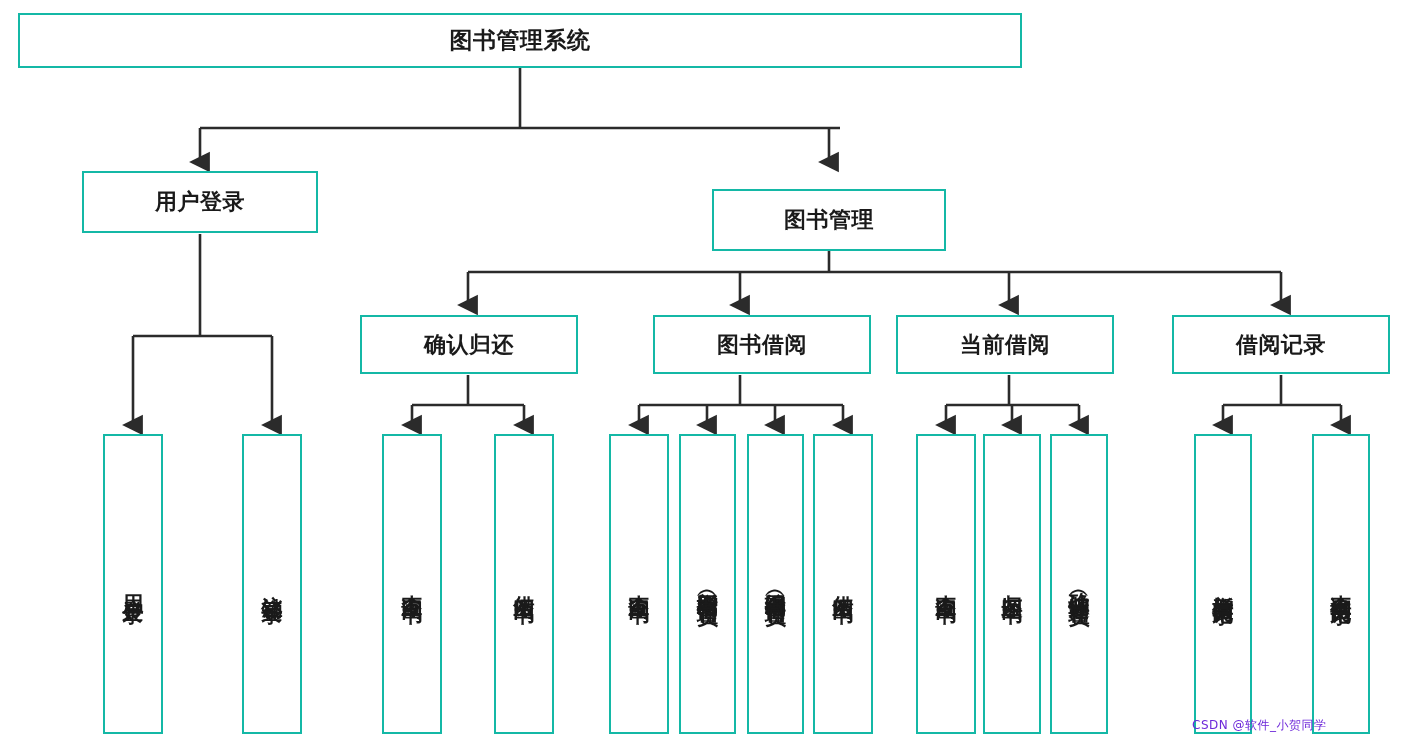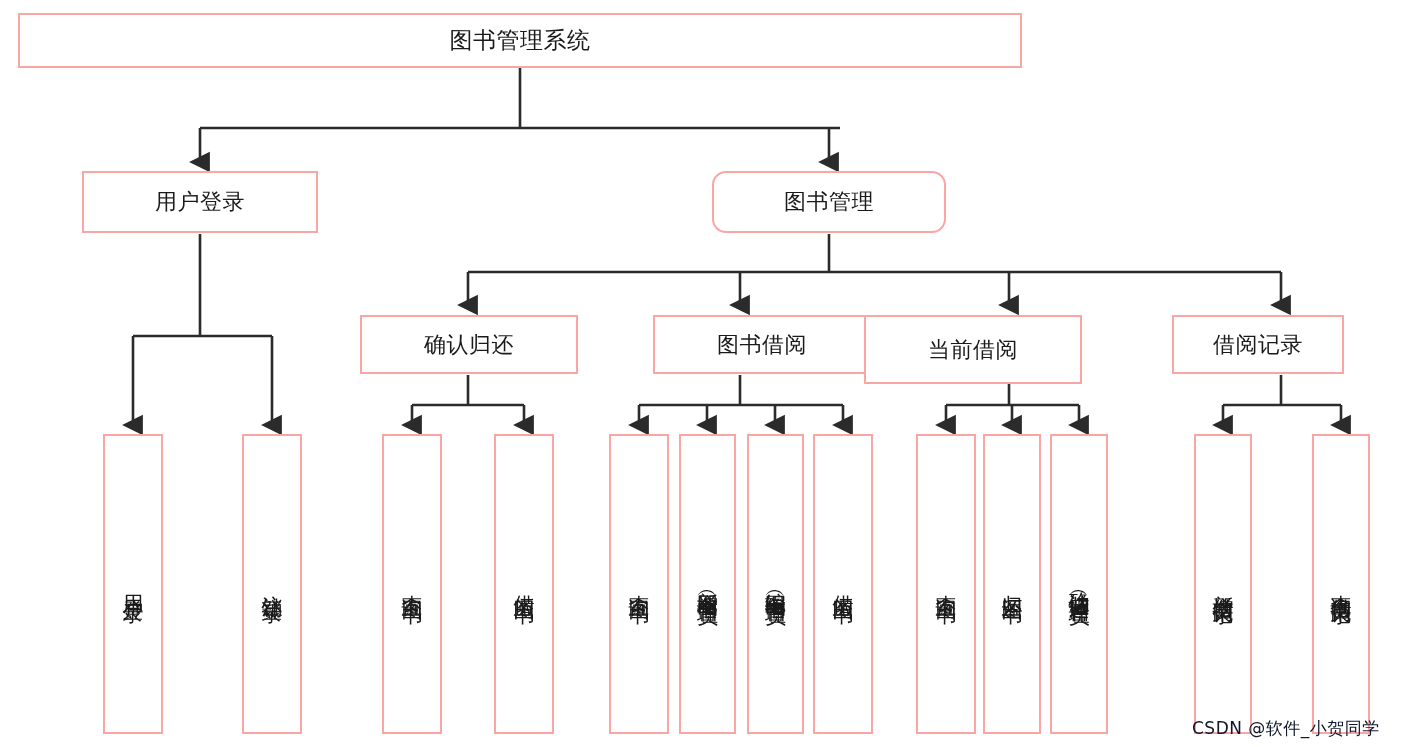--- a/index.html
+++ b/index.html
@@ -23,26 +23,27 @@
     left: 0;
     top: 0;
     width: 1405px;
     height: 747px;
     pointer-events: none;
   }
   .node {
     position: absolute;
     box-sizing: border-box;
     background: #ffffff;
-    border: 2px solid #fca5a5;
+    border: 2px solid #14b8a6;
     display: flex;
     align-items: center;
     justify-content: center;
     color: #1a1a1a;
     z-index: 2;
+    font-weight: bold;
   }
   .node .label {
     text-align: center;
     line-height: 1.18;
     letter-spacing: 0.5px;
     white-space: pre-line;
   }
   
   .node.horiz .label {
     font-size: 22px;
@@ -63,22 +64,22 @@
     font-size: 21px;
     line-height: 1.05;
     letter-spacing: 3px;
     max-height: 100%;
   }
   .node.vert.tall .label {
     letter-spacing: 2px;
   }
   .watermark {
     position: absolute;
-    font-size: 17px;
-    color: #0f172a;
+    font-size: 12px;
+    color: #6d28d9;
     white-space: nowrap;
     z-index: 5;
     letter-spacing: 0.5px;
   }
 </style>
 </head>
 <body>
 
 <div id="canvas">
 
@@ -132,34 +133,34 @@
     </g>
   </svg>
 
   <div class="node horiz root" style="left:18px; top:13px; width:1004px; height:55px;">
     <span class="label">图书管理系统</span>
   </div>
 
   <div class="node horiz" style="left:82px; top:171px; width:236px; height:62px;">
     <span class="label">用户登录</span>
   </div>
-  <div class="node horiz" style="left:712px; top:171px; width:234px; height:62px;border-radius:14px;">
+  <div class="node horiz" style="left:712px; top:189px; width:234px; height:62px;">
     <span class="label">图书管理</span>
   </div>
 
   <div class="node horiz" style="left:360px; top:315px; width:218px; height:59px;">
     <span class="label">确认归还</span>
   </div>
   <div class="node horiz" style="left:632px; top:315px; width:218px; height:59px;margin-left:21px;">
     <span class="label">图书借阅</span>
   </div>
-  <div class="node horiz" style="left:864px; top:315px; width:218px; height:69px;justify-content:center;">
+  <div class="node horiz" style="left:896px; top:315px; width:218px; height:59px;justify-content:center;">
     <span class="label">当前借阅</span>
   </div>
-  <div class="node horiz" style="left:1172px; top:315px; width:172px; height:59px;">
+  <div class="node horiz" style="left:1172px; top:315px; width:218px; height:59px;">
     <span class="label">借阅记录</span>
   </div>
 
   <div class="node vert" style="left:103px; top:434px; width:60px; height:300px;">
     <span class="label">用户登录</span>
   </div>
   <div class="node vert" style="left:242px; top:434px; width:60px; height:300px;">
     <span class="label">注销登录</span>
   </div>
 

